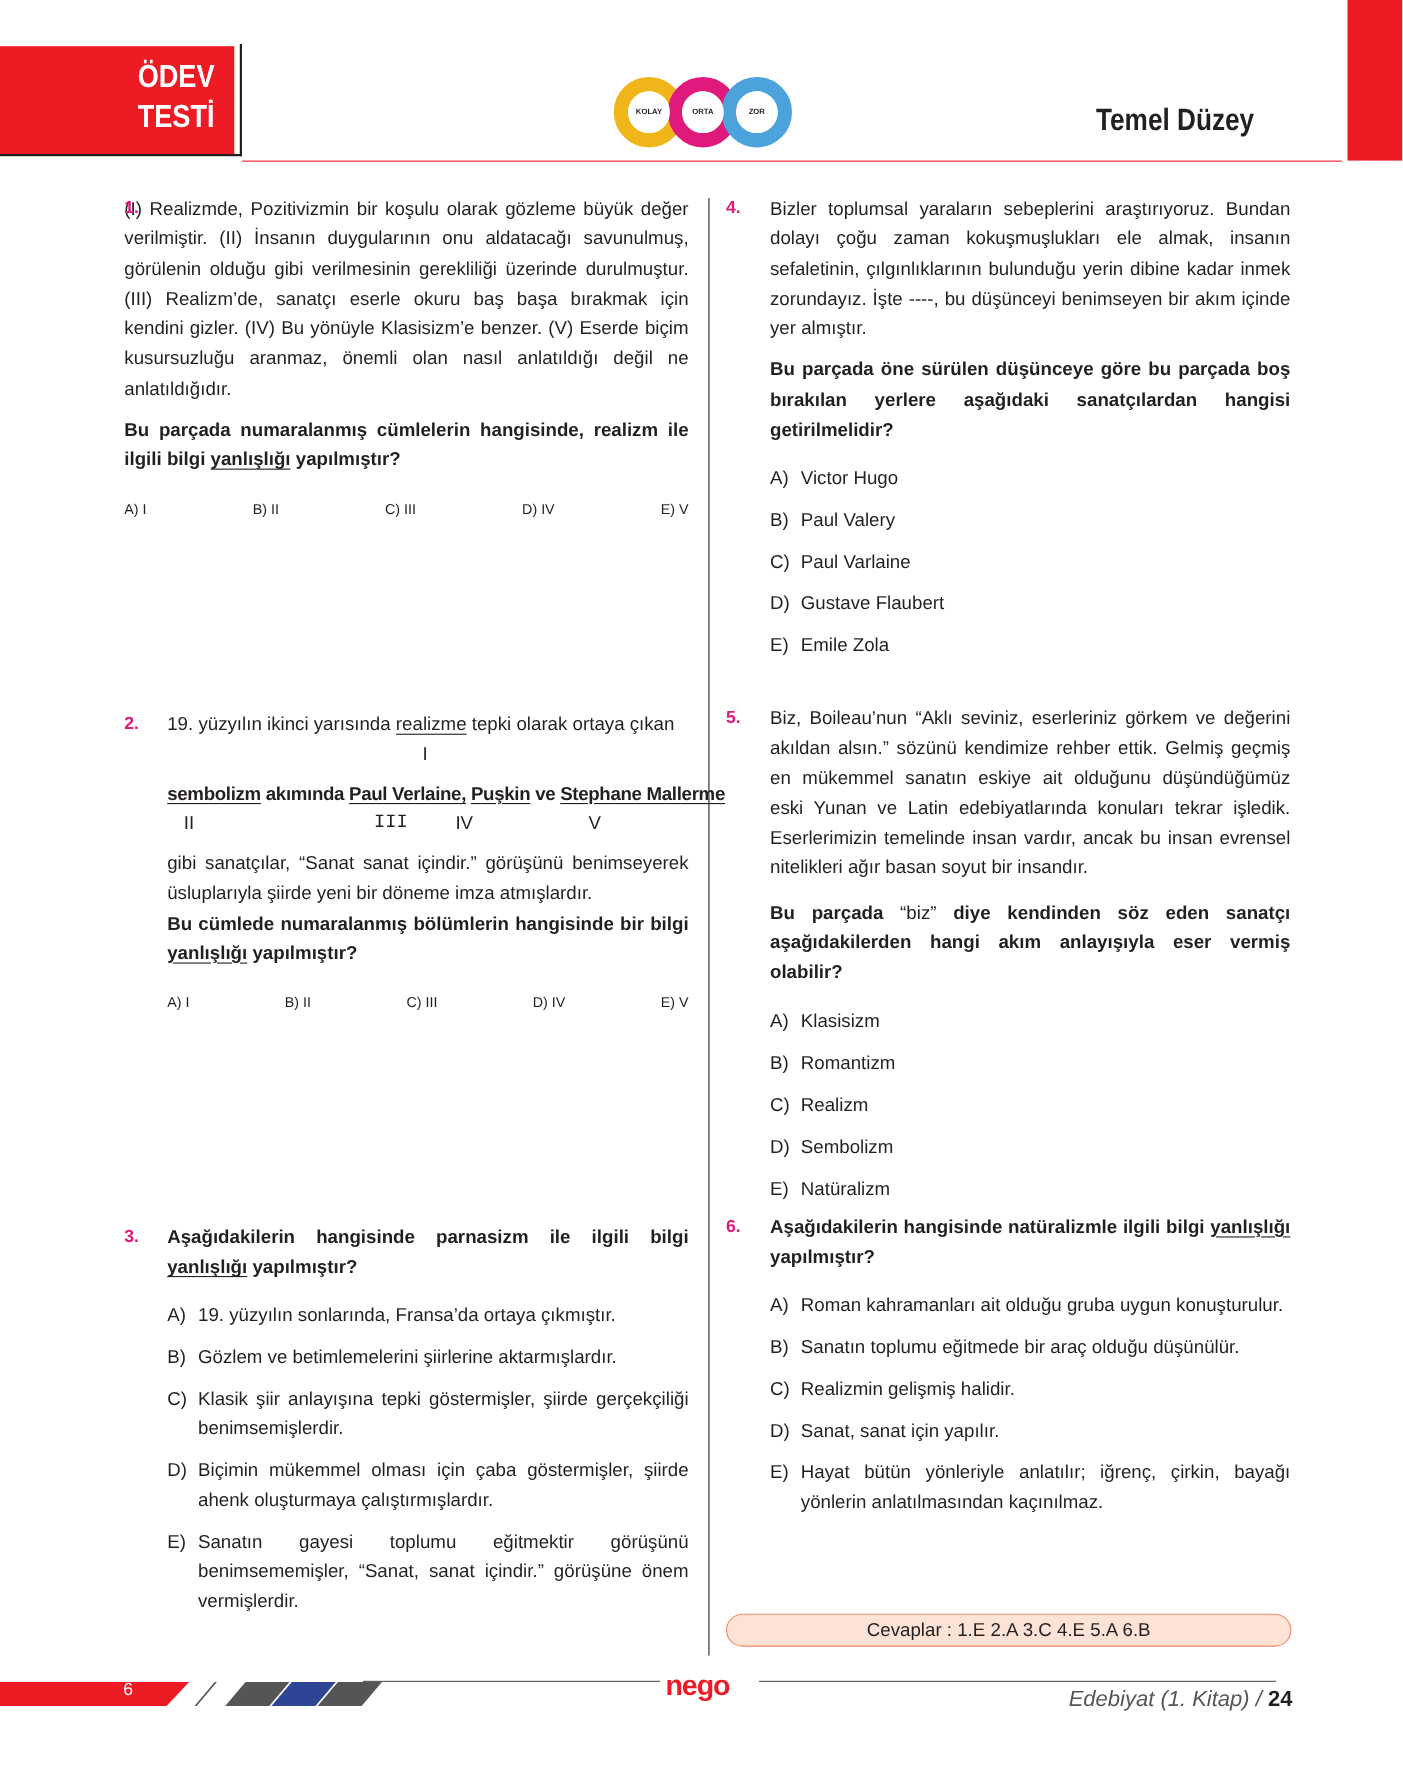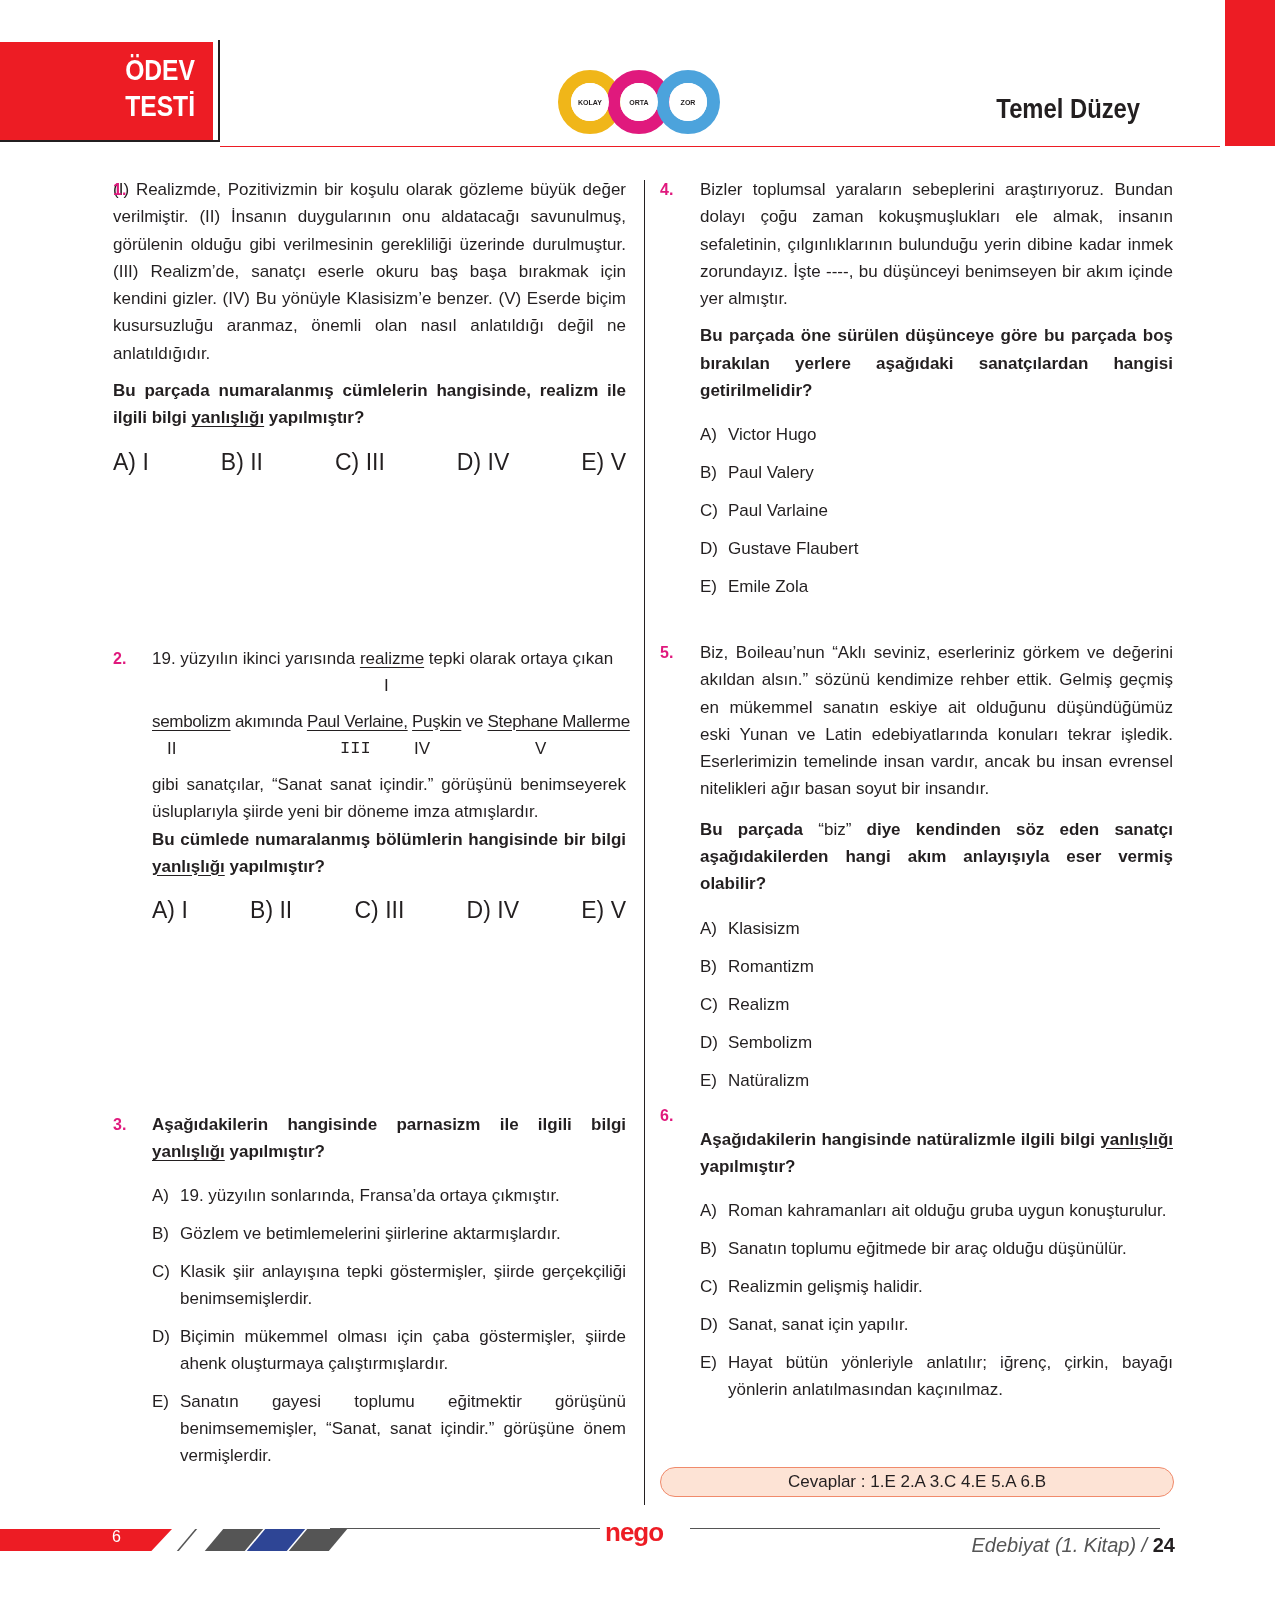--- a/index.html
+++ b/index.html
@@ -22,21 +22,21 @@
 
   
   .divider { left:644px; top:180px; width:1px; height:1325px; background:#231f20; }
 
   
   .q { font-size:17px; line-height:27.3px; }
   .qnum { color:#e0197d; font-weight:bold; font-size:16px; }
   .qbody { text-align:justify; }
   .bold { font-weight:bold; }
   .u { text-decoration:underline; text-underline-offset:3px; }
-  .opt-row { display:flex; font-size:23px; }
+  .opt-row { display:flex; font-size:13px; }
   .opt { font-size:17px; line-height:27px; display:flex; }
   .opt .l { width:28px; flex:none; }
 
   
   .answers { left:660px; top:1467px; width:514px; height:30px; border:1.5px solid #f08a6b; border-radius:16px; background:#fde3d5; box-sizing:border-box;
              text-align:center; font-size:17px; line-height:27px; }
 
   
   .foot-red { left:0; top:1529px; width:172px; height:22px; background:#ed1c24; clip-path:polygon(0 0,100% 0,88% 100%,0 100%); }
   .foot-pnum { left:112px; top:1528px; color:#fff; font-size:16px; }
@@ -84,21 +84,21 @@
       <span>E) V</span>
     </div>
   </div>
 </div>
 
 <div class="abs q" style="left:113px;top:645px;width:513px;">
   <span class="abs qnum" style="left:0;top:0;">2.</span>
   <div style="margin-left:39px;position:relative;height:120px;">
     <div style="white-space:nowrap;"><span>19. yüzyılın ikinci yarısında </span><span class="u">realizme</span><span> tepki olarak ortaya çıkan</span></div>
     <div class="abs" style="left:232px;top:27px;">I</div>
-    <div class="abs" style="left:0;top:63px;white-space:nowrap;letter-spacing:-0.3px;"><span class="u">sembolizm</span><span> akımında </span><span class="u">Paul Verlaine,</span><span> </span><span class="u">Puşkin</span><span> ve </span><span class="u">Stephane Mallerme</span></div>
+    <div class="abs" style="left:0;top:63px;white-space:nowrap;letter-spacing:-0.3px;font-weight:bold;"><span class="u">sembolizm</span><span> akımında </span><span class="u">Paul Verlaine,</span><span> </span><span class="u">Puşkin</span><span> ve </span><span class="u">Stephane Mallerme</span></div>
     <div class="abs" style="left:15px;top:90px;">II</div>
     <div class="abs" style="left:188px;top:90px;font-family:Liberation Mono, monospace;">III</div>
     <div class="abs" style="left:262px;top:90px;">IV</div>
     <div class="abs" style="left:383px;top:90px;">V</div>
   </div>
   <div style="margin-left:39px;margin-top:6px;">
     <div class="qbody">gibi sanatçılar, “Sanat sanat içindir.” görüşünü benimseyerek üsluplarıyla şiirde yeni bir döneme imza atmışlardır.</div>
     <div class="bold qbody" style=""><span>Bu cümlede numaralanmış bölümlerin hangisinde bir bilgi </span><span class="u">yanlışlığı</span><span> yapılmıştır?</span></div>
     <div class="opt-row" style="margin-top:17px;justify-content:space-between;">
       <span>A) I</span>
@@ -194,21 +194,21 @@
       <div class="opt">
           <span class="l">E)</span>
           <span>Natüralizm</span>
         </div>
     </div>
   </div>
 </div>
 
 <div class="abs q" style="left:660px;top:1102px;width:513px;">
   <span class="abs qnum" style="left:0;top:0;">6.</span>
-  <div style="margin-left:40px;margin-top:24px;">
+  <div style="margin-left:40px;">
     <div class="bold qbody"><span>Aşağıdakilerin hangisinde natüralizmle ilgili bilgi </span><span class="u">yanlışlığı</span><span> yapılmıştır?</span></div>
     <div style="margin-top:16px;">
       <div class="opt" style="margin-bottom:11px;">
           <span class="l">A)</span>
           <span class="qbody">Roman kahramanları ait olduğu gruba uygun konuşturulur.</span>
         </div>
       <div class="opt" style="margin-bottom:11px;">
           <span class="l">B)</span>
           <span class="qbody">Sanatın toplumu eğitmede bir araç olduğu düşünülür.</span>
         </div>

